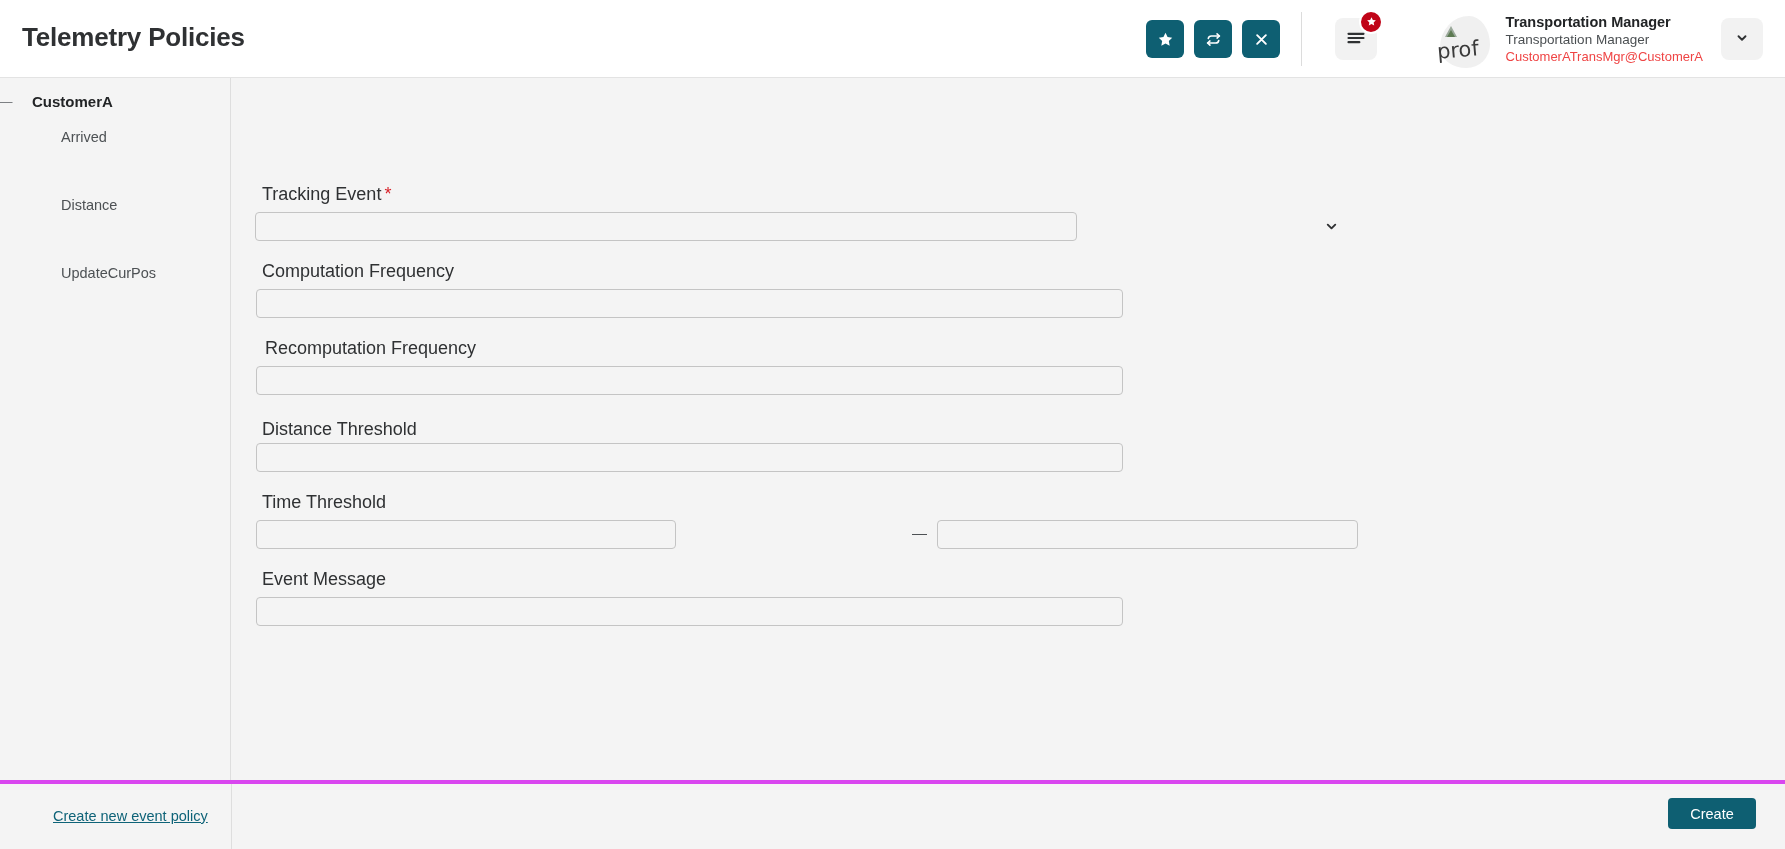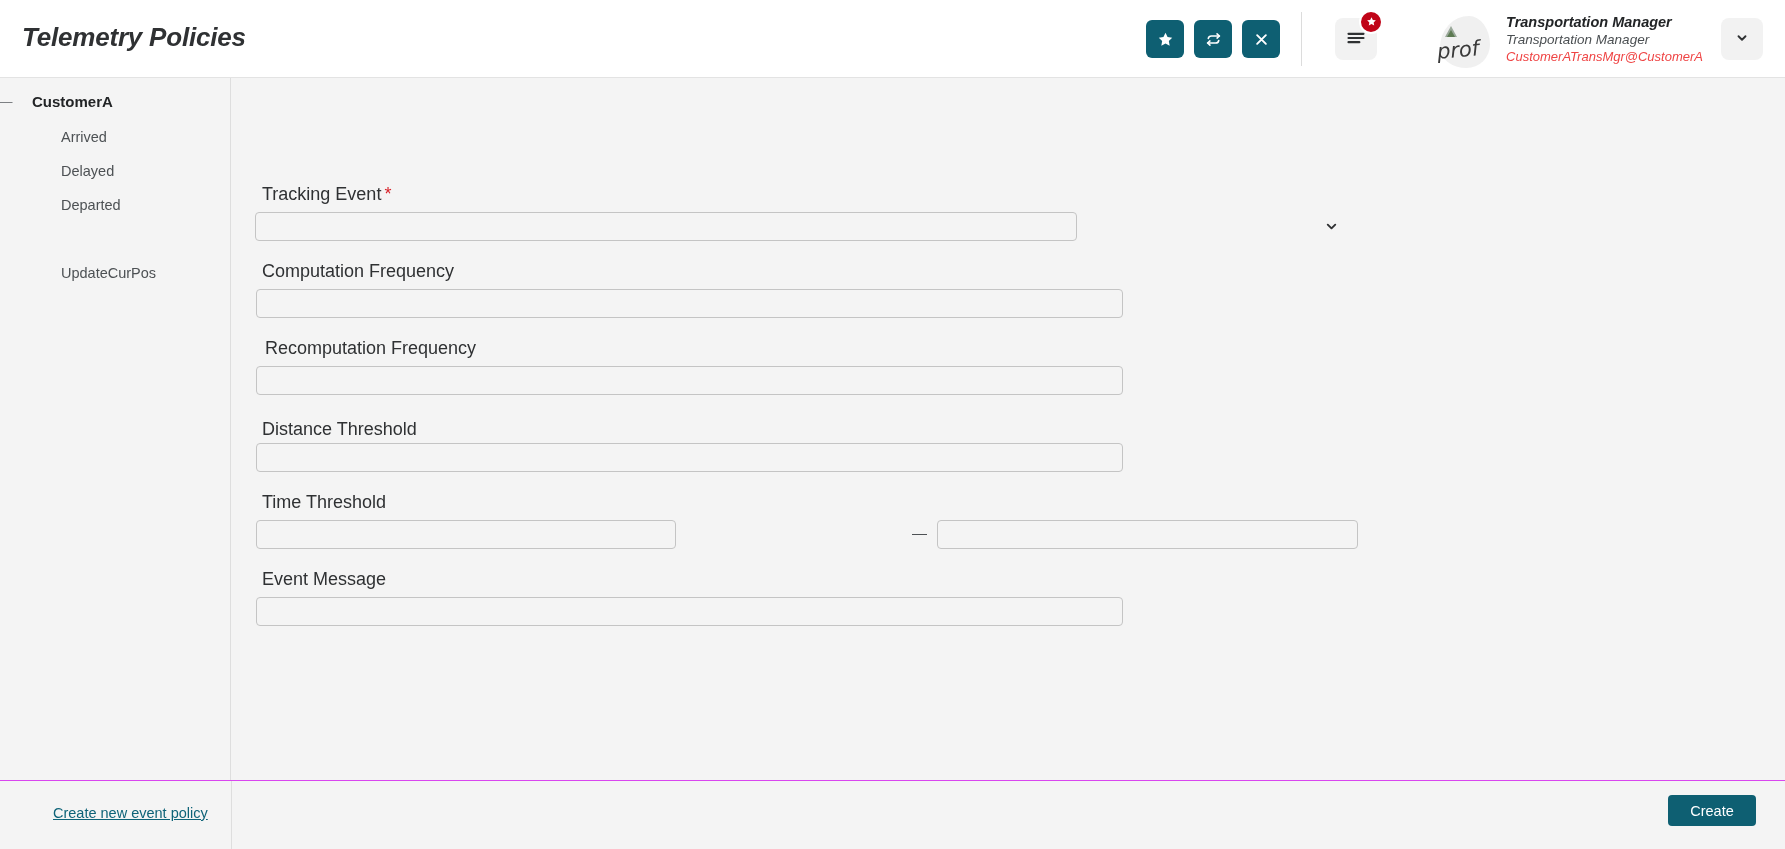--- a/index.html
+++ b/index.html
@@ -19,21 +19,20 @@
     background: #085567;
   }
 
   
   #header {
     position: absolute;
     left: 0; top: 0;
     width: 1785px; height: 78px;
     background: #ffffff;
     border-bottom: 1px solid #e3e3e3;
-    font-style: italic;
   }
   #page-title {
     position: absolute;
     left: 22px; top: 22px;
     font-size: 26px;
     font-weight: bold;
     color: #2f3133;
     letter-spacing: -0.2px;
   }
 
@@ -248,21 +247,21 @@
     font-size: 15px;
     color: #4d5154;
   }
 
   
   #footer {
     position: absolute;
     left: 0; top: 780px;
     width: 1785px; height: 69px;
     background: #f4f4f4;
-    border-top: 1px solid #d946ef;
+    border-top: 4px solid #d946ef;
   }
   #footer-divider {
     position: absolute;
     left: 231px; top: 0;
     width: 1px; height: 69px;
     background: #dedede;
   }
   #create-link {
     position: absolute;
     left: 53px; top: 24px;
@@ -371,25 +370,22 @@
 
   <div id="sidebar">
     <div id="tree-root">
       <span id="tree-toggle">—</span>
       <span id="tree-root-label">CustomerA</span>
     </div>
 
     <div class="tree-item" style="top:42px">
       <span>Arrived</span>
     </div>
-    <div class="tree-item" style="top:76px">
-      <span>Delayed</span>
-    </div>
     <div class="tree-item" style="top:110px">
-      <span>Departed</span>
+      <span>Distance</span>
     </div>
     <div class="tree-item" style="top:178px">
       <span>UpdateCurPos</span>
     </div>
   </div>
 
   <div id="form-panel">
 
     <div class="field-label" style="left:31px; top:106px">
       <span>Tracking Event</span><span class="req-star">*</span>

